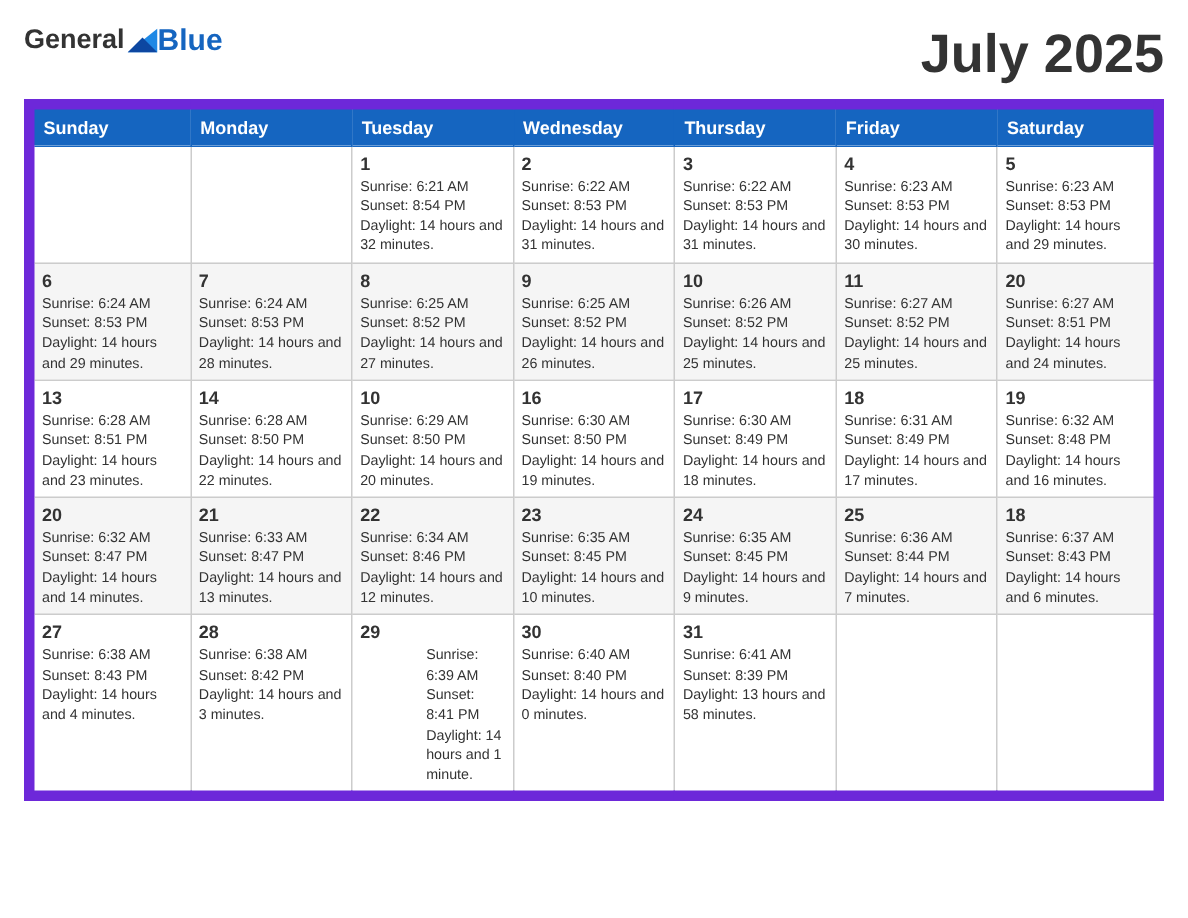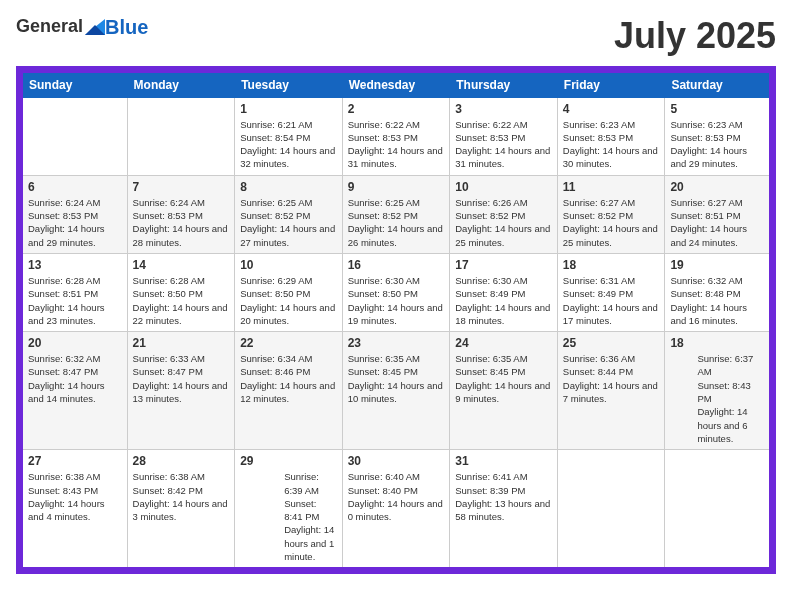--- a/index.html
+++ b/index.html
@@ -278,21 +278,21 @@
 Daylight: 14 hours and 9 minutes.</div>
         </td>
         <td class="alt-row">
           <span class="day-number">25</span>
           <div class="day-info" style="white-space: pre-line;">Sunrise: 6:36 AM
 Sunset: 8:44 PM
 Daylight: 14 hours and 7 minutes.</div>
         </td>
         <td class="alt-row">
           <span class="day-number">18</span>
-          <div class="day-info" style="white-space: pre-line; margin-left: 27px;">Sunrise: 6:37 AM
+          <div class="day-info" style="white-space: pre-line;">Sunrise: 6:37 AM
 Sunset: 8:43 PM
 Daylight: 14 hours and 6 minutes.</div>
         </td>
       </tr>
       <tr>
         <td>
           <span class="day-number">27</span>
           <div class="day-info" style="white-space: pre-line;">Sunrise: 6:38 AM
 Sunset: 8:43 PM
 Daylight: 14 hours and 4 minutes.</div>

